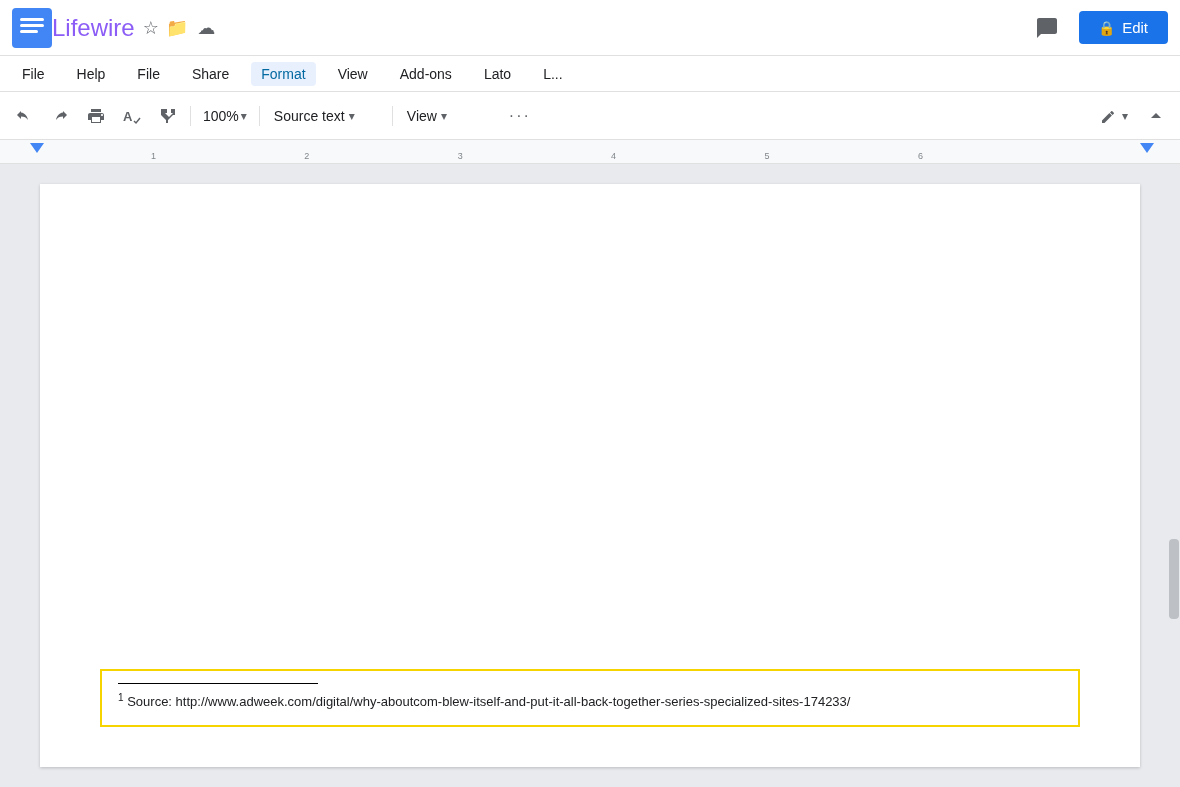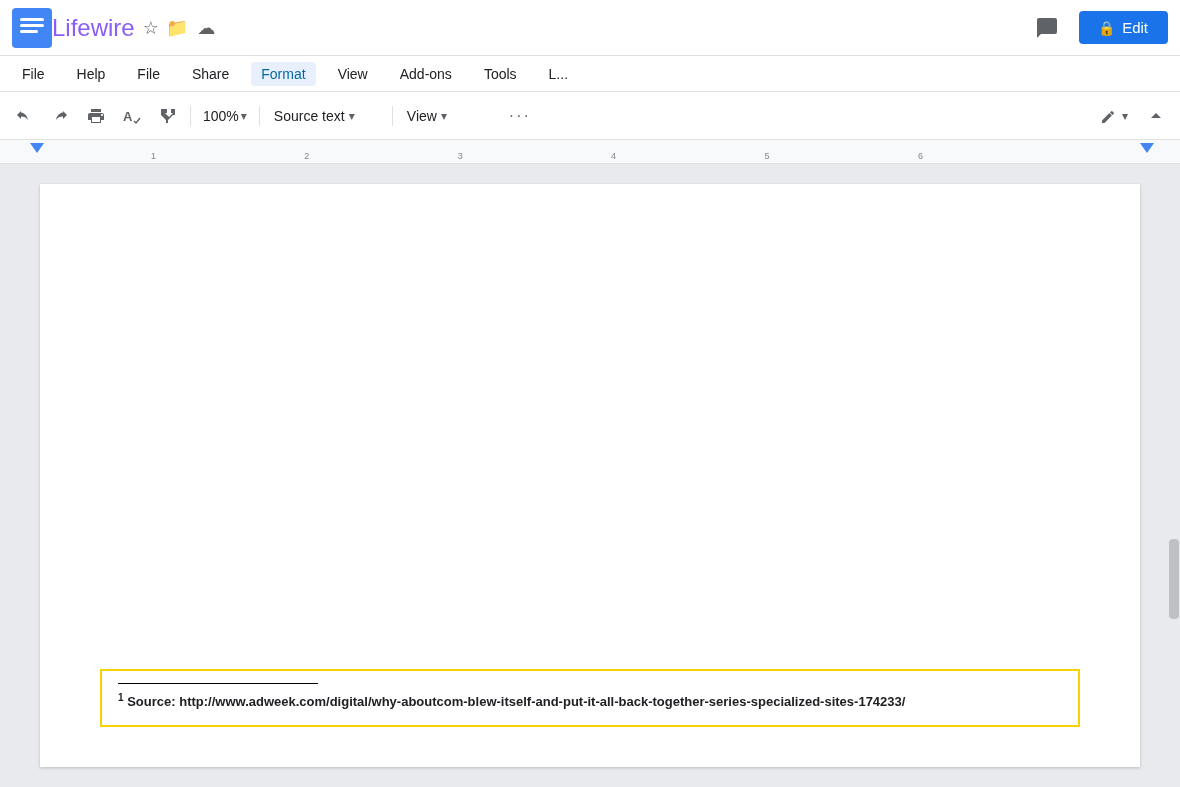--- a/index.html
+++ b/index.html
@@ -241,21 +241,20 @@
     
     .doc-area {
       background: #e8eaed;
       flex: 1;
       display: flex;
       justify-content: center;
       padding: 20px 0;
       height: calc(787px - 56px - 36px - 48px - 24px);
       overflow-y: auto;
       position: relative;
-      font-weight: bold;
     }
 
     
     .scrollbar {
       position: absolute;
       right: 0;
       top: 0;
       width: 12px;
       height: 100%;
       background: #e8eaed;
@@ -349,21 +348,21 @@
 </div>
 
 <div class="menu-bar">
   <span class="menu-item">File</span>
   <span class="menu-item">Help</span>
   <span class="menu-item">File</span>
   <span class="menu-item">Share</span>
   <span class="menu-item active">Format</span>
   <span class="menu-item">View</span>
   <span class="menu-item">Add-ons</span>
-  <span class="menu-item">Tools</span>
+  <span class="menu-item">Lato</span>
   <span class="menu-item">L...</span>
 </div>
 
 <div class="toolbar">
   <button class="toolbar-btn" title="Undo">
     <svg width="18" height="18" viewBox="0 0 18 18">
         <path d="M6 4L2 8l4 4V9.5c3.3 0 5.5 1.1 7 3.5-0.6-3.5-2.7-7-7-7.5V4z" fill="#5f6368"></path>
       </svg>
   </button>
   <button class="toolbar-btn" title="Redo">

